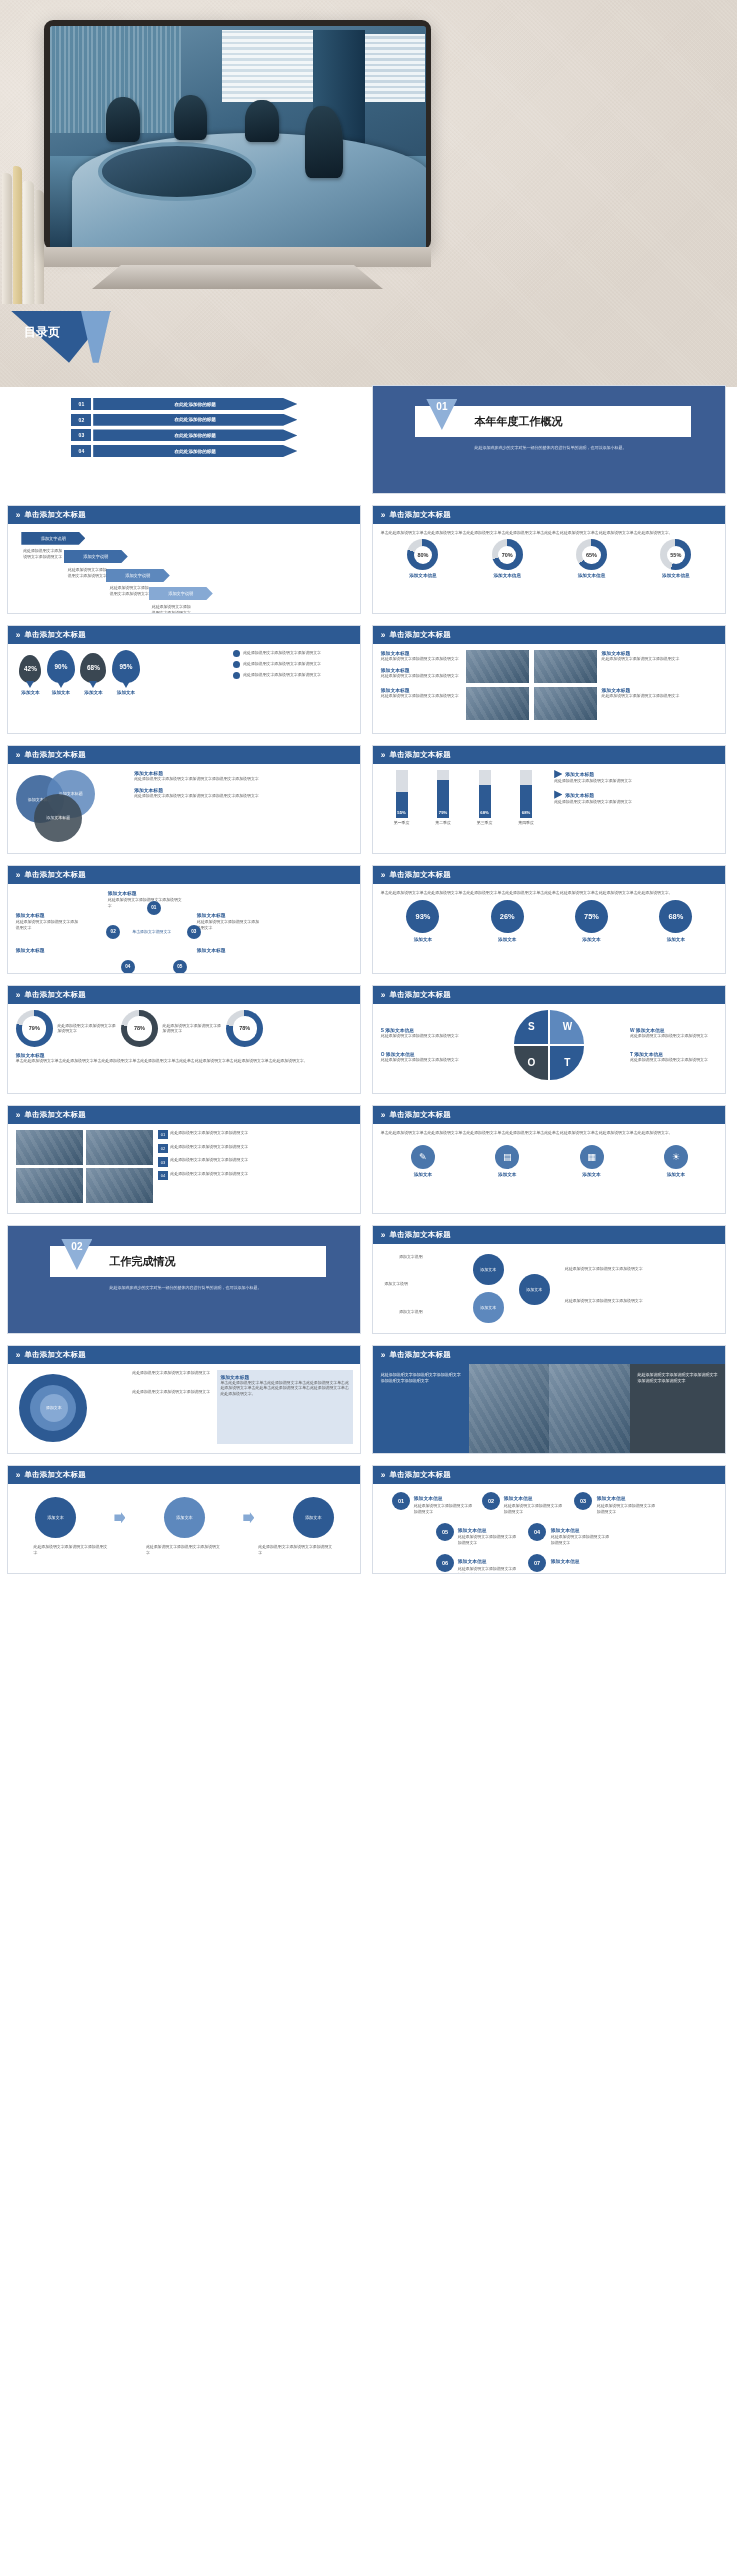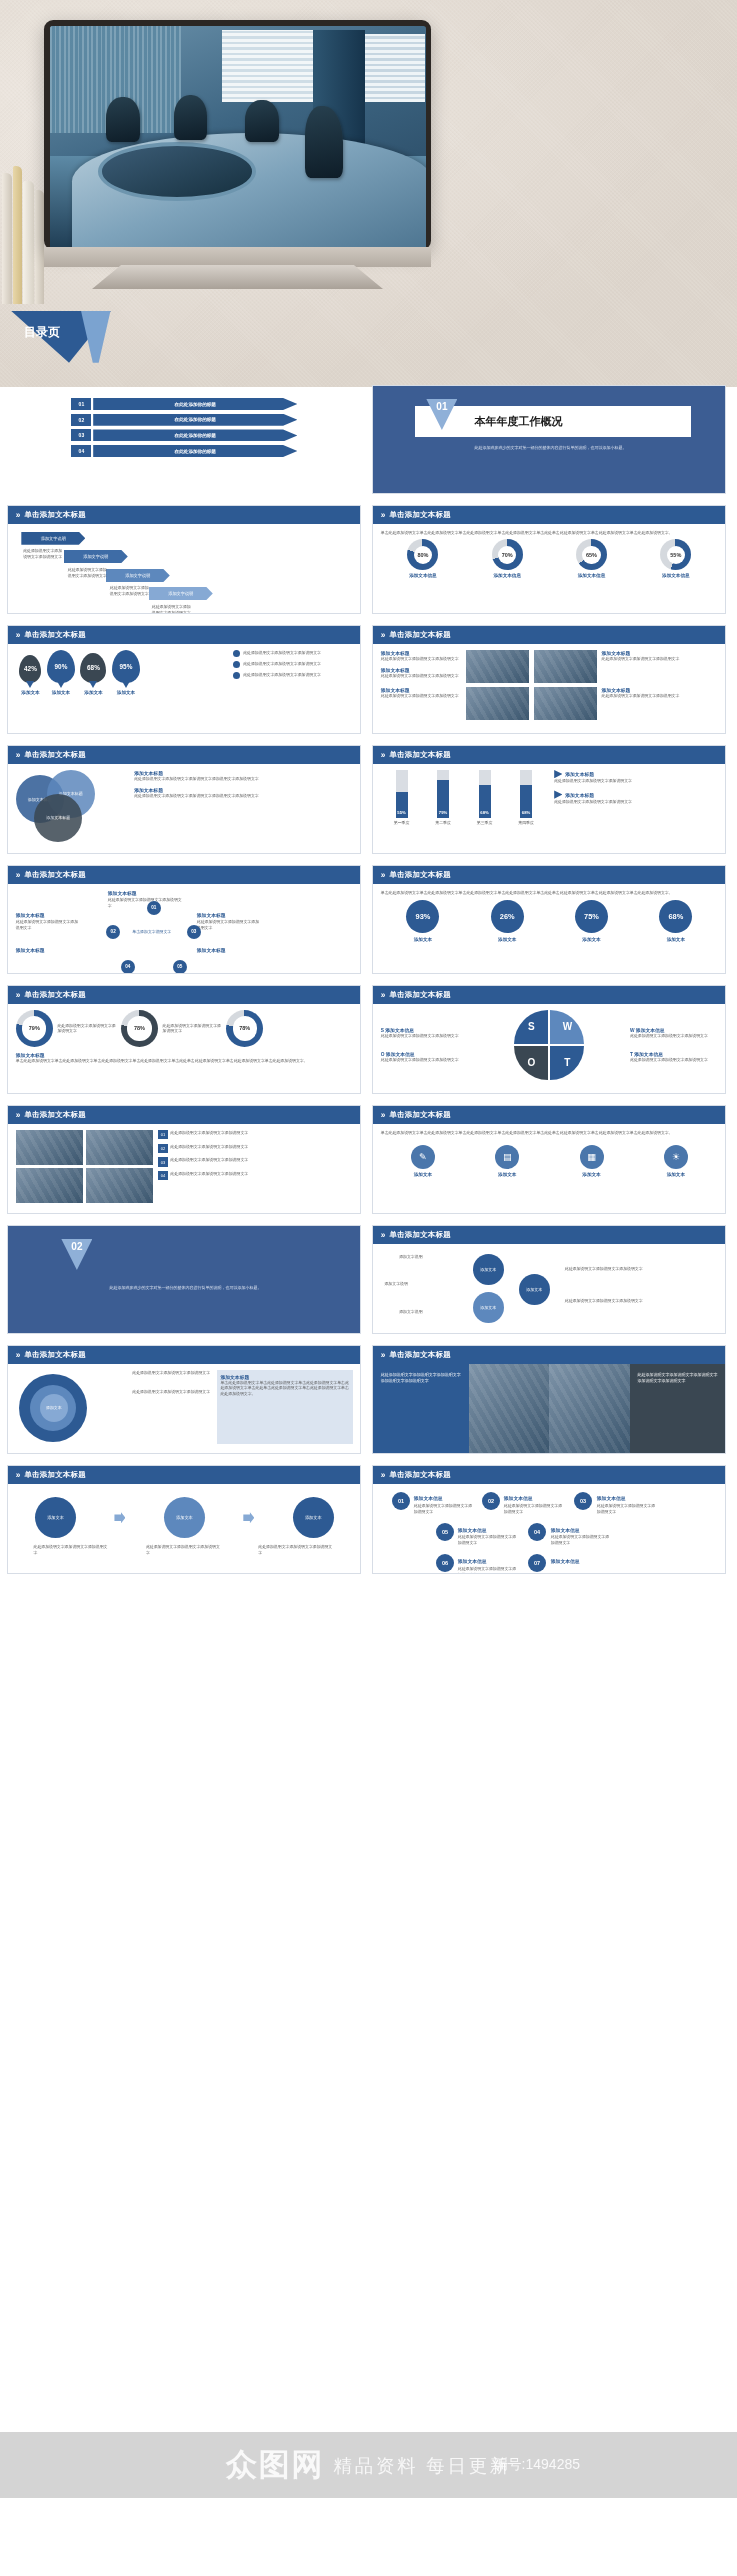--- a/index.html
+++ b/index.html
@@ -638,20 +638,23 @@
               <div class="cicon">☀</div>
               <div class="dcap" style="margin-top:2.8px;">添加文本</div>
             </div>
           </div>
         </div>
       </div>
     </div>
 
     <div class="row">
       <div class="slide h-tall sect">
+        <div class="sect-bar">
+          <div class="st">工作完成情况</div>
+        </div>
         <div class="sect-badge">02</div>
         <div class="sect-desc">此处添加或多或少的文字对第一部分的整体内容进行简单的说明，也可以添加小标题。</div>
       </div>
 
       <div class="slide h-tall">
         <div class="sl-head">
           <span class="gt">»</span>
           <span>单击添加文本标题</span>
         </div>
         <div class="sl-body">
@@ -759,20 +762,15 @@
             <div class="tiny" style="position:absolute;left:77px;top:44px;width:59px;">此处添加说明文字添加说明文字添加说明文字</div>
             <div class="tiny" style="position:absolute;left:170px;top:44px;width:59px;">此处添加说明文字添加说明文字添加说明文字</div>
             <div class="tiny" style="position:absolute;left:77px;top:76px;width:59px;">此处添加说明文字添加说明文字添加说明文字</div>
           </div>
         </div>
       </div>
     </div>
 
   </div>
 
-  <div class="watermark">
-    <div class="wm-logo">众图网</div>
-    <div class="wm-text">精品资料  每日更新</div>
-    <div class="wm-id">编号:1494285</div>
-  </div>
 
 </div>
 
 
 </body></html>

